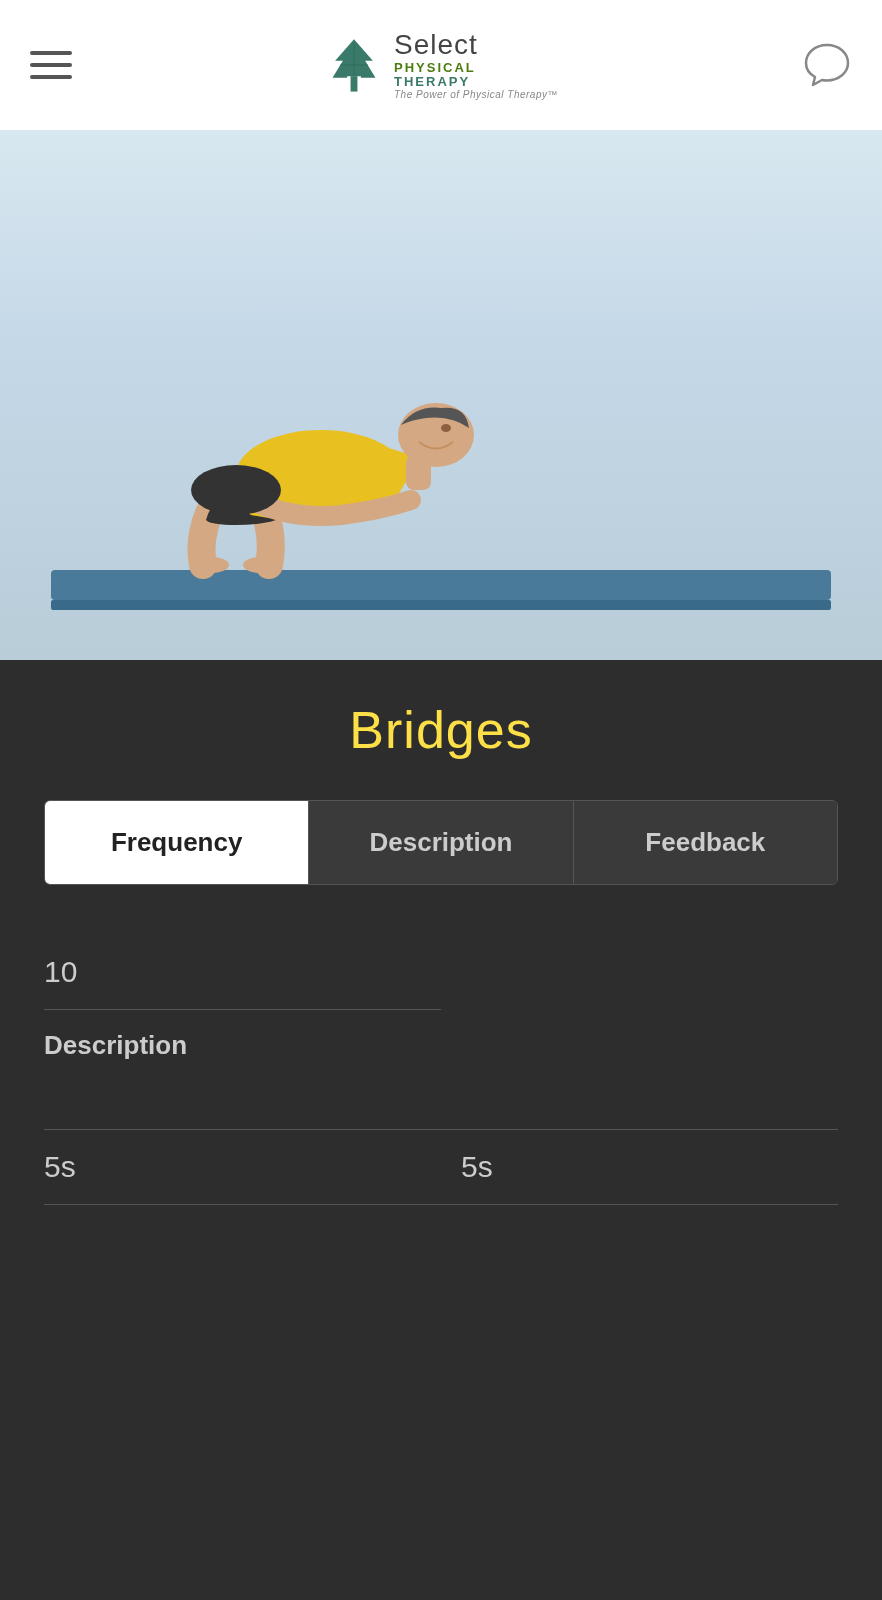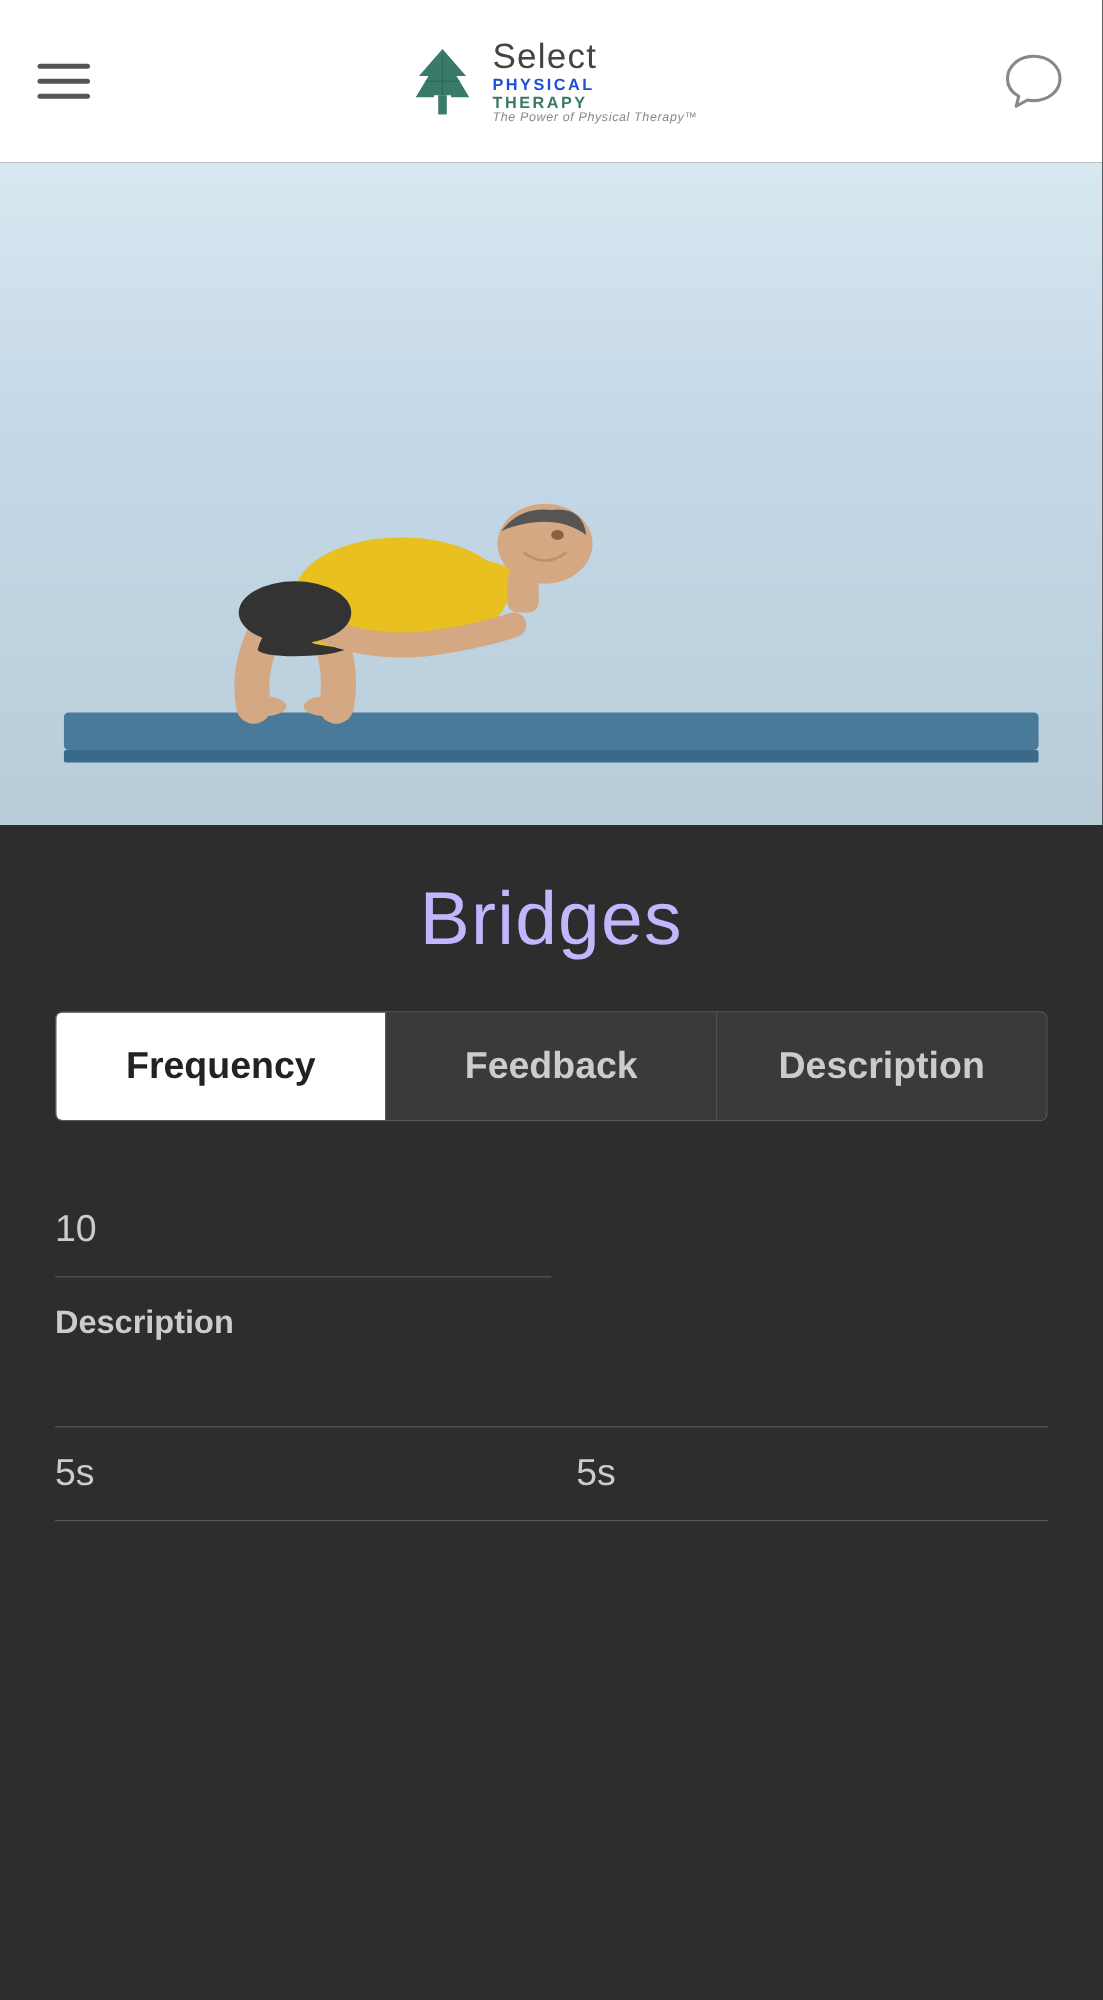--- a/index.html
+++ b/index.html
@@ -62,21 +62,21 @@
     .logo-select {
       font-size: 28px;
       font-weight: 300;
       color: #444;
       letter-spacing: 1px;
     }
 
     .logo-physical {
       font-size: 13px;
       font-weight: 700;
-      color: #1d4ed8;
+      color: #4d7c0f;
       letter-spacing: 2px;
       text-transform: uppercase;
     }
 
     .logo-therapy {
       font-size: 13px;
       font-weight: 700;
       color: #3a7a6a;
       letter-spacing: 2px;
       text-transform: uppercase;
@@ -133,41 +133,41 @@
 
     
     .content-area {
       background: #2d2d2d;
       padding: 40px 44px;
       min-height: 970px;
     }
 
     .exercise-title {
       text-align: center;
-      color: #c4b5fd;
-      font-size: 60px;
+      color: #fde047;
+      font-size: 52px;
       font-weight: 300;
       margin-bottom: 40px;
       letter-spacing: 1px;
     }
 
     
     .tabs {
       display: flex;
       border: 1px solid #555;
       border-radius: 6px;
       overflow: hidden;
       margin-bottom: 50px;
     }
 
     .tab {
       flex: 1;
       padding: 26px 22px;
       text-align: center;
-      font-size: 30px;
+      font-size: 26px;
       font-weight: 600;
       color: #cccccc;
       background: #3a3a3a;
       cursor: pointer;
       border-right: 1px solid #555;
     }
 
     .tab:last-child {
       border-right: none;
     }
@@ -301,24 +301,24 @@
 
 <div class="content-area">
 
   <h1 class="exercise-title">Bridges</h1>
 
   <div class="tabs">
     <div class="tab active">
       <span>Frequency</span>
     </div>
     <div class="tab">
+      <span>Description</span>
+    </div>
+    <div class="tab">
       <span>Feedback</span>
-    </div>
-    <div class="tab">
-      <span>Description</span>
     </div>
   </div>
 
   <div class="stats-grid">
 
 
     <div class="stat-item">
       <div class="stat-value">10</div>
     </div>
 

